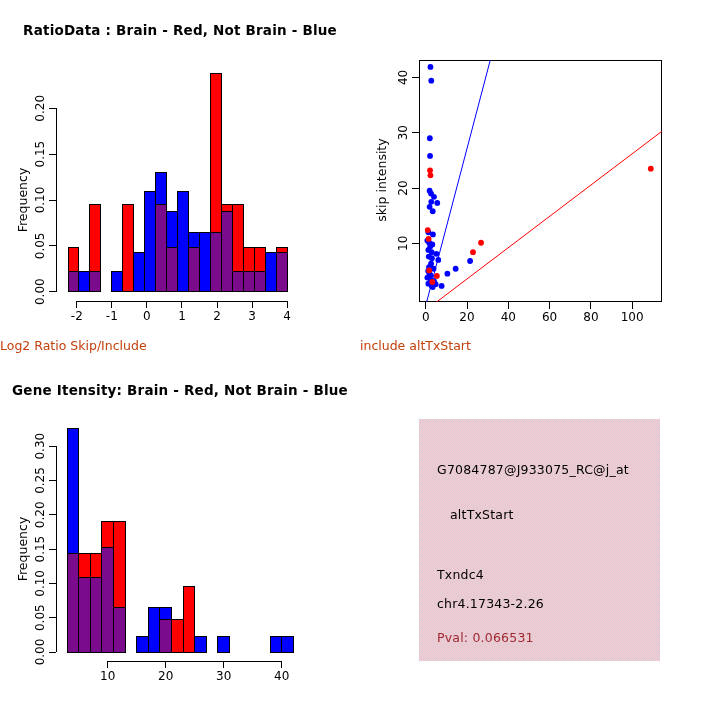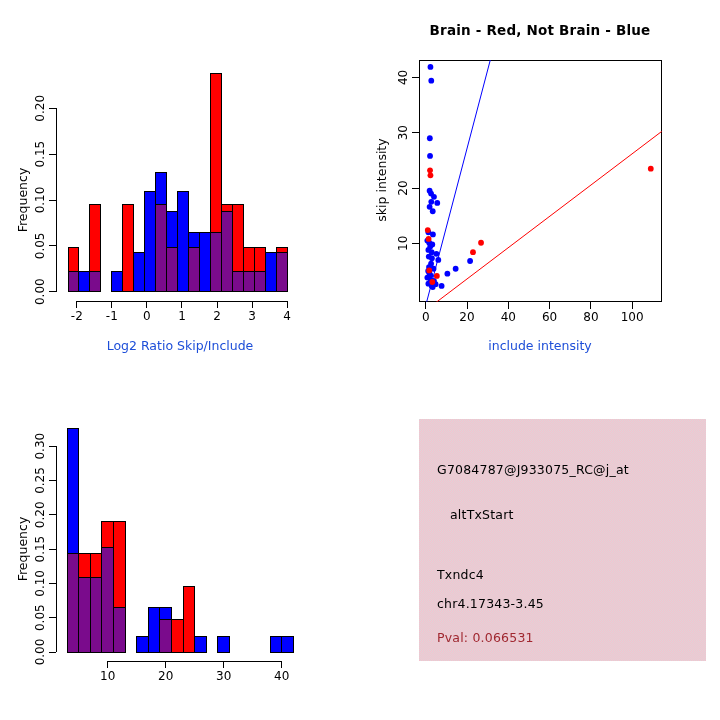--- a/index.html
+++ b/index.html
@@ -2,25 +2,25 @@
 <html><head>
 <meta charset="utf-8">
 <style>
   html,body{margin:0;padding:0;background:#ffffff;width:720px;height:720px;overflow:hidden;
     font-family:"DejaVu Sans","Liberation Sans",sans-serif;}
   #canvas{position:relative;width:720px;height:720px;background:#fff;}
   .panel{position:absolute;width:360px;height:360px;}
   #p1{left:0;top:0;} #p2{left:360px;top:0;} #p3{left:0;top:360px;} #p4{left:360px;top:360px;}
   .ptitle{position:absolute;top:22px;left:0;width:100%;text-align:center;
     font-size:13.5px;font-weight:bold;color:#000;white-space:nowrap;letter-spacing:.2px;}
-  .xlab{position:absolute;top:338px;left:0;width:100%;text-align:center;font-size:12.5px;color:#1d4ed8;}
+  .xlab{position:absolute;top:338px;left:0;width:100%;font-size:12.5px;color:#c2410c;}
   .ylab{position:absolute;white-space:nowrap;font-size:12.5px;color:#000;
     transform:translate(-50%,-50%) rotate(-90deg);}
   svg.chart{position:absolute;left:0;top:0;}
-  .pinkbox{position:absolute;left:59px;top:59px;width:287px;height:242px;
+  .pinkbox{position:absolute;left:59px;top:59px;width:241px;height:242px;
     background-color:#edc7d1;
     background-image:conic-gradient(#f6c1ce 25%,#ded5d8 0 50%,#f6c1ce 0 75%,#ded5d8 0);
     background-size:2px 2px;text-align:center;}
   .infoline{position:absolute;left:18px;font-size:12.5px;color:#000;white-space:nowrap;letter-spacing:.2px;}
 </style>
 </head>
 <body>
 
 <div id="canvas">
 
@@ -80,20 +80,21 @@
           <rect x="232.422" y="271.526" width="10.865499999999997" height="20.173999999999978" fill="#7A0B8C" stroke="#000" stroke-width="1" shape-rendering="crispEdges"></rect>
           <rect x="243.2875" y="247.684" width="10.865500000000026" height="44.01599999999999" fill="#FF0000" stroke="#000" stroke-width="1" shape-rendering="crispEdges"></rect>
           <rect x="243.2875" y="271.526" width="10.865500000000026" height="20.173999999999978" fill="#7A0B8C" stroke="#000" stroke-width="1" shape-rendering="crispEdges"></rect>
           <rect x="254.15300000000002" y="247.684" width="11.215999999999951" height="44.01599999999999" fill="#FF0000" stroke="#000" stroke-width="1" shape-rendering="crispEdges"></rect>
           <rect x="254.15300000000002" y="271.526" width="11.215999999999951" height="20.173999999999978" fill="#7A0B8C" stroke="#000" stroke-width="1" shape-rendering="crispEdges"></rect>
           <rect x="265.36899999999997" y="252.269" width="10.865500000000054" height="39.43099999999998" fill="#0000FF" stroke="#000" stroke-width="1" shape-rendering="crispEdges"></rect>
           <rect x="276.2345" y="247.684" width="10.865499999999997" height="44.01599999999999" fill="#FF0000" stroke="#000" stroke-width="1" shape-rendering="crispEdges"></rect>
           <rect x="276.2345" y="252.269" width="10.865499999999997" height="39.43099999999998" fill="#7A0B8C" stroke="#000" stroke-width="1" shape-rendering="crispEdges"></rect>
         </g>
       </svg>
+    <div class="ptitle">RatioData : Brain - Red, Not Brain - Blue</div>
     <div class="xlab">Log2 Ratio Skip/Include</div>
     <div class="ylab" style="left:22px;top:200px;">Frequency</div>
   </div>
 
   <div class="panel" id="p2">
     <svg class="chart" id="svg2" width="360" height="360" viewBox="0 0 360 360">
         <clipPath id="boxclip">
           <rect x="59.3" y="60" width="242.4" height="241.7"></rect>
         </clipPath>
         <g>
@@ -169,22 +170,21 @@
           <circle cx="67.765" cy="230.02800000000002" r="2.9" fill="#FF0000"></circle>
           <circle cx="68.59100000000001" cy="238.87600000000003" r="2.9" fill="#FF0000"></circle>
           <circle cx="69.2105" cy="270.39700000000005" r="2.9" fill="#FF0000"></circle>
           <circle cx="76.851" cy="275.927" r="2.9" fill="#FF0000"></circle>
           <circle cx="72.308" cy="282.01000000000005" r="2.9" fill="#FF0000"></circle>
           <circle cx="112.9885" cy="252.14800000000002" r="2.9" fill="#FF0000"></circle>
           <circle cx="121.042" cy="242.747" r="2.9" fill="#FF0000"></circle>
           <circle cx="290.785" cy="168.645" r="2.9" fill="#FF0000"></circle>
         </g>
       </svg>
-    <div class="ptitle">Brain - Red, Not Brain - Blue</div>
-    <div class="xlab">include intensity</div>
+    <div class="xlab">include altTxStart</div>
     <div class="ylab" style="left:21px;top:180px;">skip intensity</div>
   </div>
 
   <div class="panel" id="p3">
     <svg class="chart" id="svg3" width="360" height="360" viewBox="0 0 360 360">
         <g>
           <line x1="56" y1="292" x2="56" y2="86.20000000000002" stroke="#000" stroke-width="1" shape-rendering="crispEdges"></line>
           <line x1="49" y1="292" x2="56" y2="292" stroke="#000" stroke-width="1" shape-rendering="crispEdges"></line>
           <text x="44" y="292" fill="#000" text-anchor="middle" font-size="12px" font-family="&quot;DejaVu Sans&quot;,&quot;Liberation Sans&quot;,sans-serif" transform="rotate(-90 44 292)">0.00</text>
           <line x1="49" y1="257.7" x2="56" y2="257.7" stroke="#000" stroke-width="1" shape-rendering="crispEdges"></line>
@@ -225,26 +225,27 @@
           <rect x="159.9" y="247.41" width="11.599999999999994" height="44.59" fill="#0000FF" stroke="#000" stroke-width="1" shape-rendering="crispEdges"></rect>
           <rect x="159.9" y="259.072" width="11.599999999999994" height="32.928" fill="#7A0B8C" stroke="#000" stroke-width="1" shape-rendering="crispEdges"></rect>
           <rect x="171.5" y="259.072" width="11.600000000000023" height="32.928" fill="#FF0000" stroke="#000" stroke-width="1" shape-rendering="crispEdges"></rect>
           <rect x="183.10000000000002" y="226.82999999999998" width="11.599999999999966" height="65.17000000000002" fill="#FF0000" stroke="#000" stroke-width="1" shape-rendering="crispEdges"></rect>
           <rect x="194.7" y="276.908" width="11.600000000000023" height="15.091999999999985" fill="#0000FF" stroke="#000" stroke-width="1" shape-rendering="crispEdges"></rect>
           <rect x="217.89999999999998" y="276.908" width="11.600000000000023" height="15.091999999999985" fill="#0000FF" stroke="#000" stroke-width="1" shape-rendering="crispEdges"></rect>
           <rect x="270.1" y="276.908" width="11.599999999999966" height="15.091999999999985" fill="#0000FF" stroke="#000" stroke-width="1" shape-rendering="crispEdges"></rect>
           <rect x="281.7" y="276.908" width="11.600000000000023" height="15.091999999999985" fill="#0000FF" stroke="#000" stroke-width="1" shape-rendering="crispEdges"></rect>
         </g>
       </svg>
+    <div class="ptitle">Gene Itensity: Brain - Red, Not Brain - Blue</div>
     <div class="ylab" style="left:22px;top:189px;">Frequency</div>
   </div>
 
   <div class="panel" id="p4">
     <div class="pinkbox">
       <div class="infoline" style="top:43px;">G7084787@J933075_RC@j_at</div>
       <div class="infoline" style="top:88px;margin-left:13px;">altTxStart</div>
       <div class="infoline" style="top:148px;">Txndc4</div>
-      <div class="infoline" style="top:177px;">chr4.17343-3.45</div>
+      <div class="infoline" style="top:177px;">chr4.17343-2.26</div>
       <div class="infoline" style="top: 211px; color: rgb(160, 40, 48);" id="pvalLine">Pval: 0.066531</div>
     </div>
   </div>
 
 </div>
 
 </body></html>

